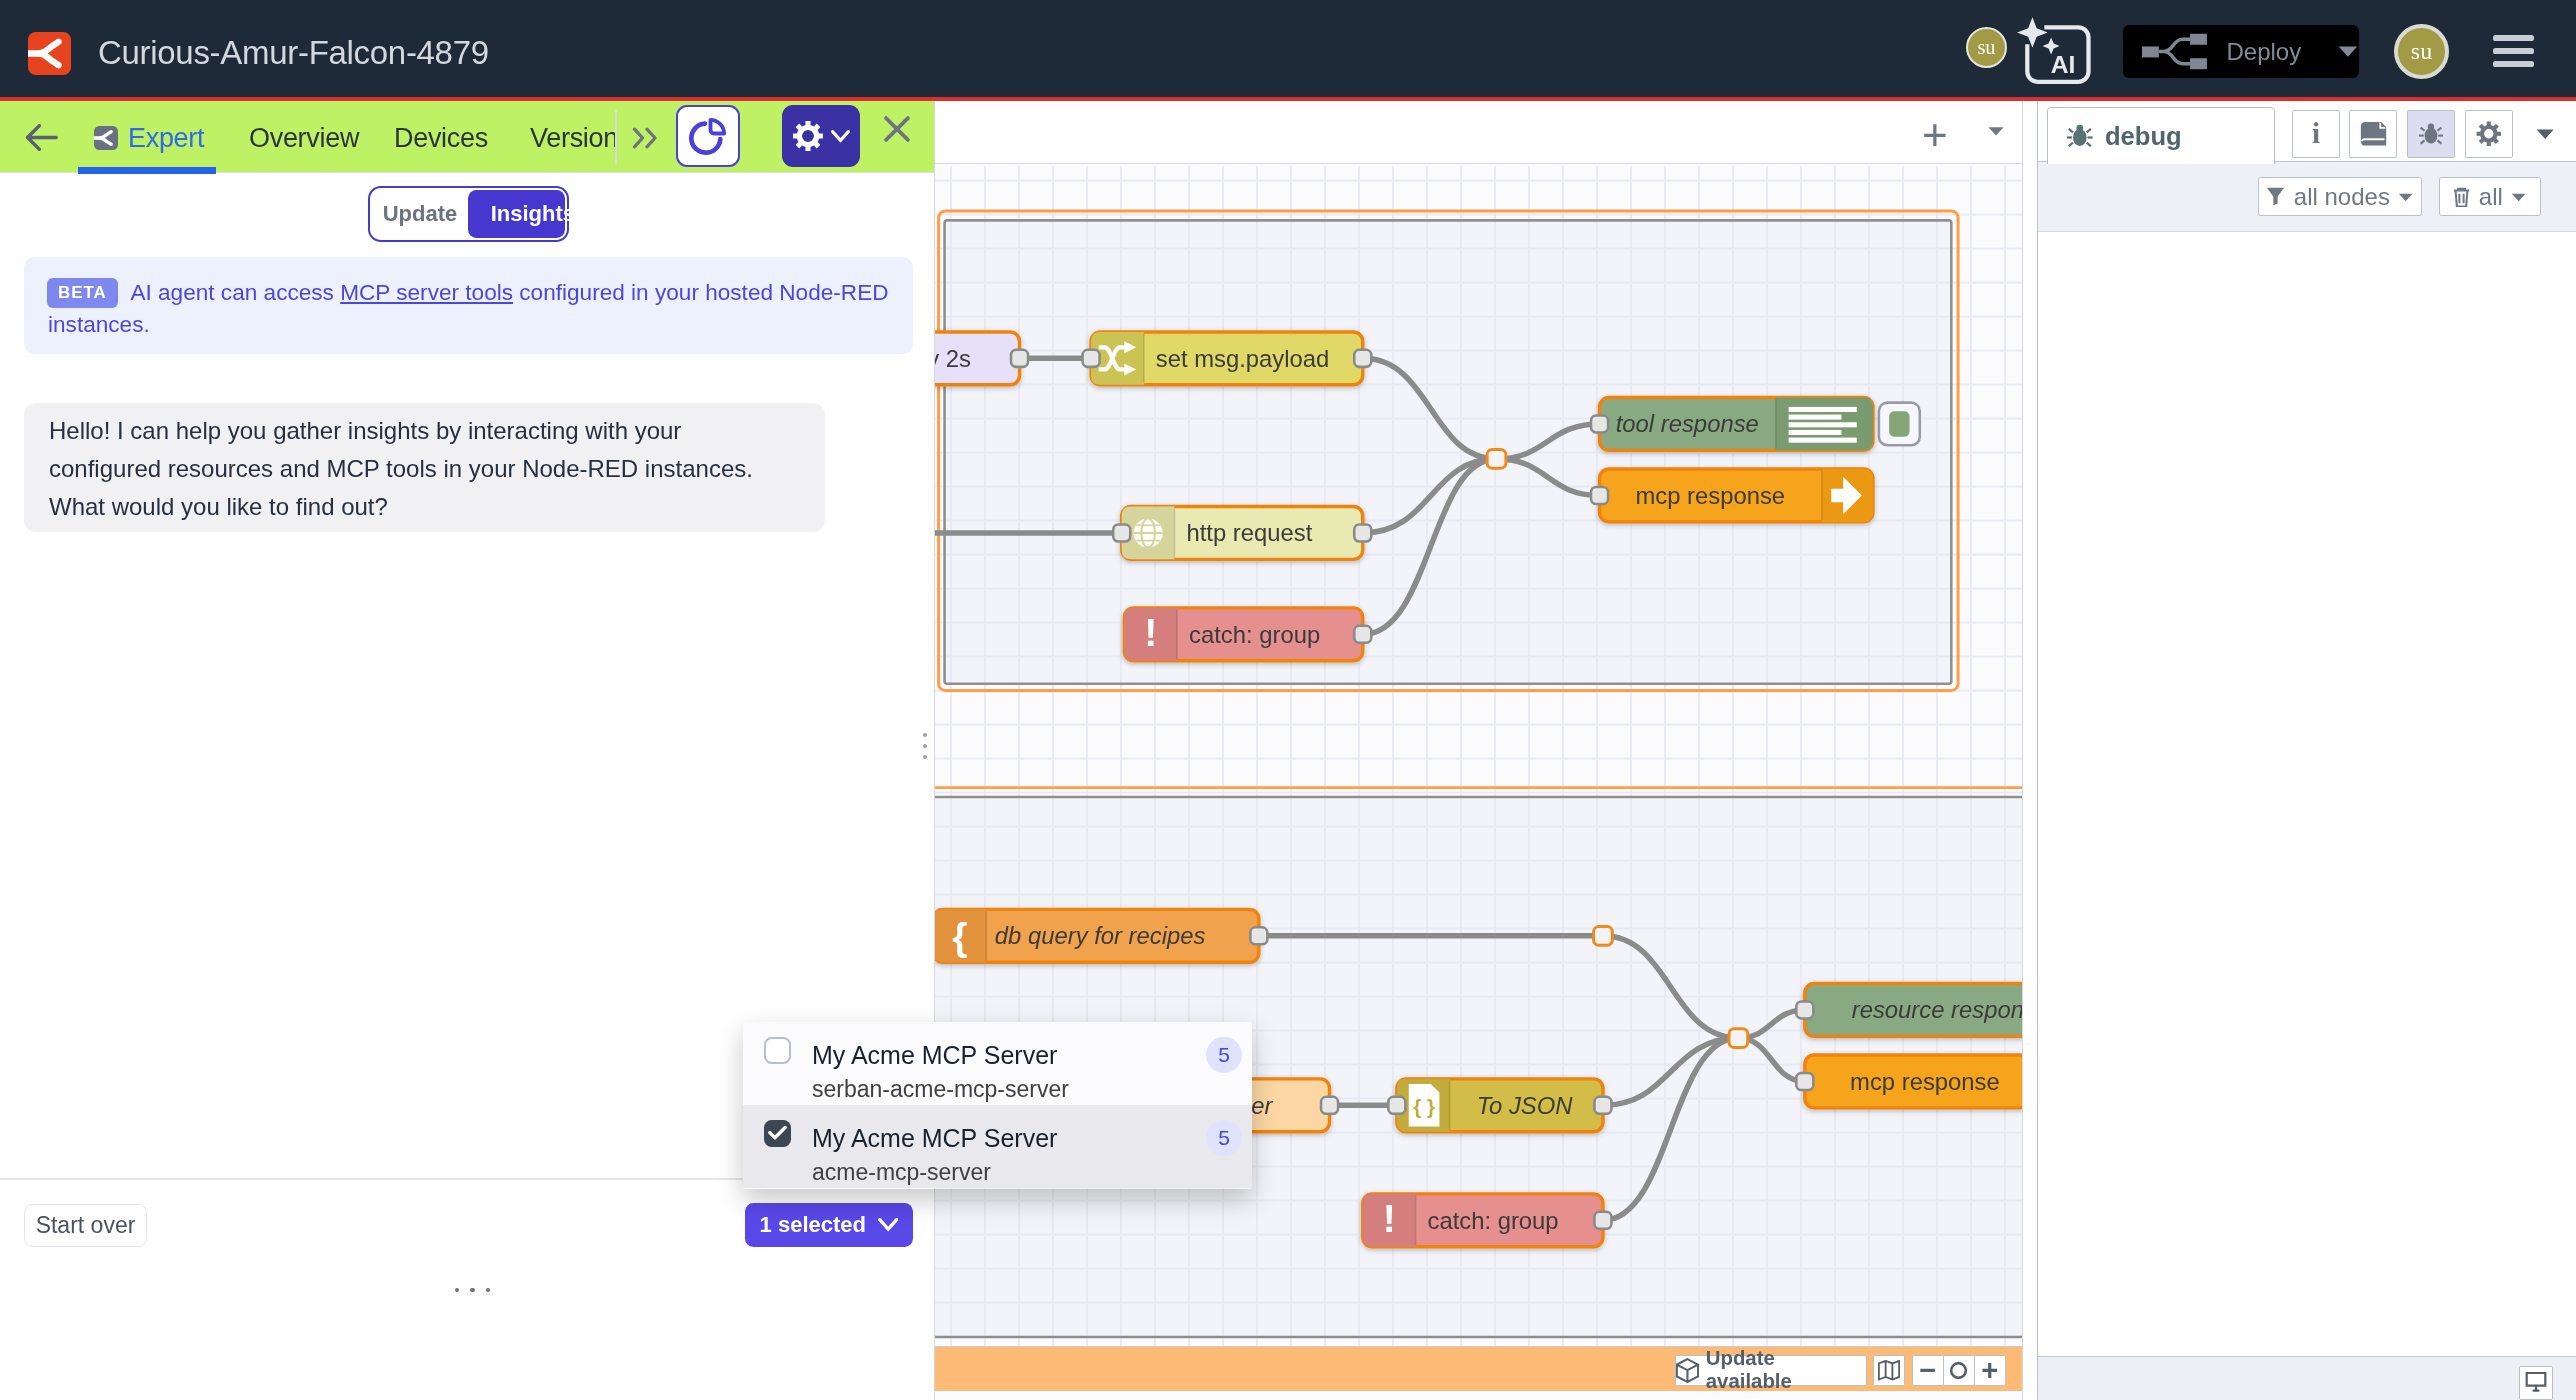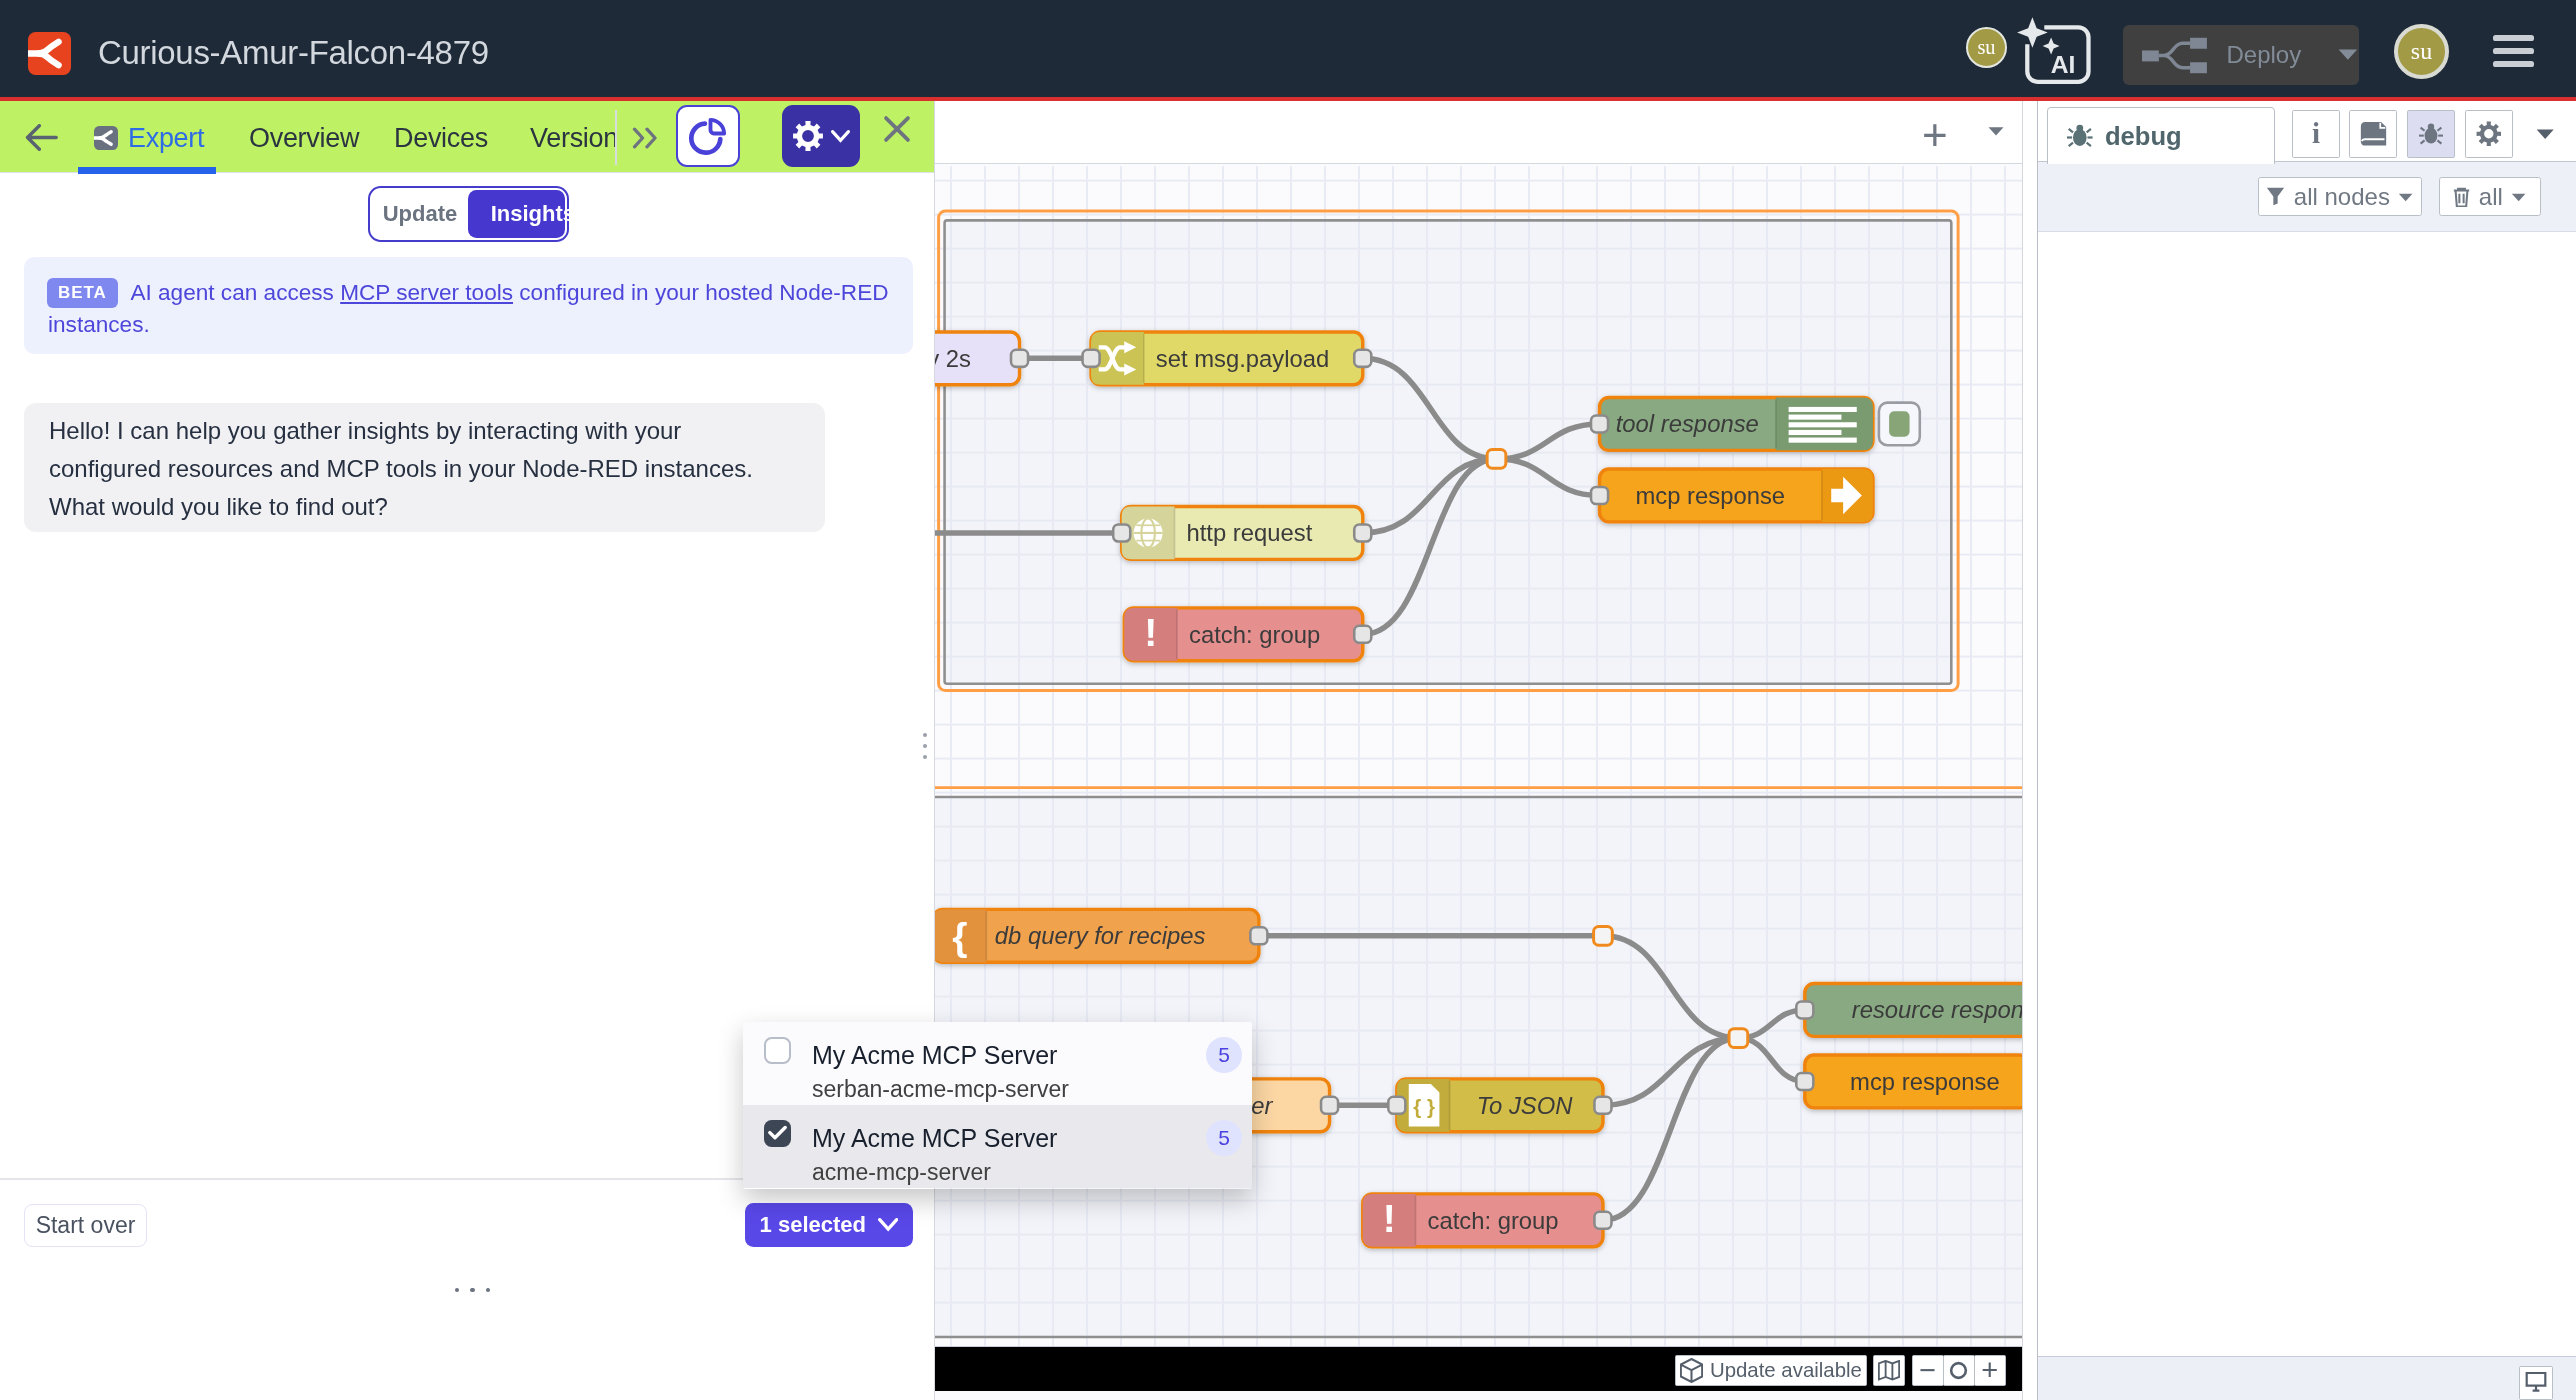--- a/index.html
+++ b/index.html
@@ -5,21 +5,21 @@
   * { margin:0; padding:0; box-sizing:border-box; }
   html,body { width:2576px; height:1400px; overflow:hidden; font-family:"Liberation Sans", sans-serif; background:#fff; }
   #app { position:relative; width:2576px; height:1400px; }
   
   #header { position:absolute; left:0; top:0; width:2576px; height:101px; background:#1e2a38; border-bottom:4.3px solid #d92f2f; }
   #logo { position:absolute; left:28px; top:31.5px; width:43px; height:43px; border-radius:7.7px; background:#e8431f; }
   #title { position:absolute; left:98px; top:34px; font-size:33px; font-weight:500; color:#d3d8de; letter-spacing:-0.3px; }
   .avatar { position:absolute; border-radius:50%; background:#a29a45; color:#fff; font-family:"Liberation Serif", serif; display:flex; align-items:center; justify-content:center; }
   #av-small { left:1966px; top:27px; width:41px; height:41px; border:2.6px solid #e4e6e0; font-size:20.4px; }
   #av-big { left:2394px; top:24px; width:55px; height:55px; border:4.3px solid #d9dbd2; font-size:24px; }
-  #deploy { position:absolute; left:2123px; top:25px; width:236px; height:60px; background:#404040; border-radius:6px; display:flex; align-items:center; }
+  #deploy { position:absolute; left:2123px; top:25px; width:236px; height:53px; background:#000000; border-radius:6px; display:flex; align-items:center; }
   #deploy .txt { color:#828c98; font-size:24px; margin-left:17px; }
   #burger { position:absolute; left:2493px; top:35px; }
   #burger div { width:41px; height:6px; background:#c9ced5; border-radius:2.6px; margin-bottom:6.8px; }
   
   #panel { position:absolute; left:0; top:101px; width:935px; height:1300px; background:#fff; border-right:1.7px solid #d5d8de; z-index:5; }
   #ptoolbar { position:absolute; left:0; top:0; width:934px; height:72px; background:#bef264; border-bottom:1.7px solid #dde0e5; }
   .tab { position:absolute; top:22px; font-size:27px; letter-spacing:-0.3px; color:#2b3440; }
   #tab-expert { color:#2e6be6; left:128px; }
   #underline { position:absolute; left:78px; top:66px; width:138px; height:6.8px; background:#2563eb; }
   #vsep { position:absolute; left:615px; top:8.5px; width:1.7px; height:55px; background:#d9dce1; }
@@ -66,21 +66,21 @@
 <style>
   
   #canvas { position:absolute; left:0; top:101px; width:2022px; height:1300px; background:#fbfbfd; overflow:hidden; }
   #ctoolbar { position:absolute; left:0; top:0; width:2022px; height:63px; background:#fff; border-bottom:1.7px solid #d4d8df; }
   #plusbtn { position:absolute; left:1922px; top:8.5px; color:#6e7681; font-size:44px; font-weight:500; }
   #pluscaret { position:absolute; left:1987px; top:19px; }
   #grid { position:absolute; left:0; top:65px; width:2022px; height:1190px;
      background-color:#fbfbfd;
      background-image: linear-gradient(to right, #e9ebf4 1.7px, transparent 1.7px), linear-gradient(to bottom, #e9ebf4 1.7px, transparent 1.7px);
      background-size:34px 34px; background-position:32px 13.6px; }
-  #cfooter { position:absolute; left:0; top:1245px; width:2022px; height:45px; background:#000000; border-top:1.7px solid #c7ccd8; }
+  #cfooter { position:absolute; left:0; top:1245px; width:2022px; height:45px; background:#fdba74; border-top:1.7px solid #c7ccd8;font-weight:bold; }
   .fbtn { position:absolute; top:7.7px; height:31.5px; background:#fff; border:1.7px solid #b9bfc7; display:flex; align-items:center; justify-content:center; color:#555f6b; font-size:25px; border-radius:1.7px; }
   #svgscene { position:absolute; left:0; top:0; }
   
   #gutter { position:absolute; left:2022px; top:101px; width:14.5px; height:1300px; background:#fff; border-left:1.7px solid #d4d7dd; }
   
   #debug { position:absolute; left:2037px; top:101px; width:539px; height:1300px; background:#fff; border-left:1.7px solid #b9bec7; }
   #dheader { position:absolute; left:0; top:0; width:538px; height:61px; background:#fff; border-bottom:1.7px solid #c3c8d0; }
   #dtab { position:absolute; left:9.4px; top:6px; width:228px; height:57px; z-index:2; border:1.7px solid #b9bfc7; border-bottom:none; border-radius:4.3px 4.3px 0 0; background:#fff; display:flex; align-items:center; }
   #dtab .txt { font-size:25.6px; font-weight:bold; color:#50666c; margin-left:12px; }
   .dbtn { position:absolute; top:8.5px; width:48px; height:48px; border:1.7px solid #b9bfc7; background:#fff; display:flex; align-items:center; justify-content:center; border-radius:1.7px; }

